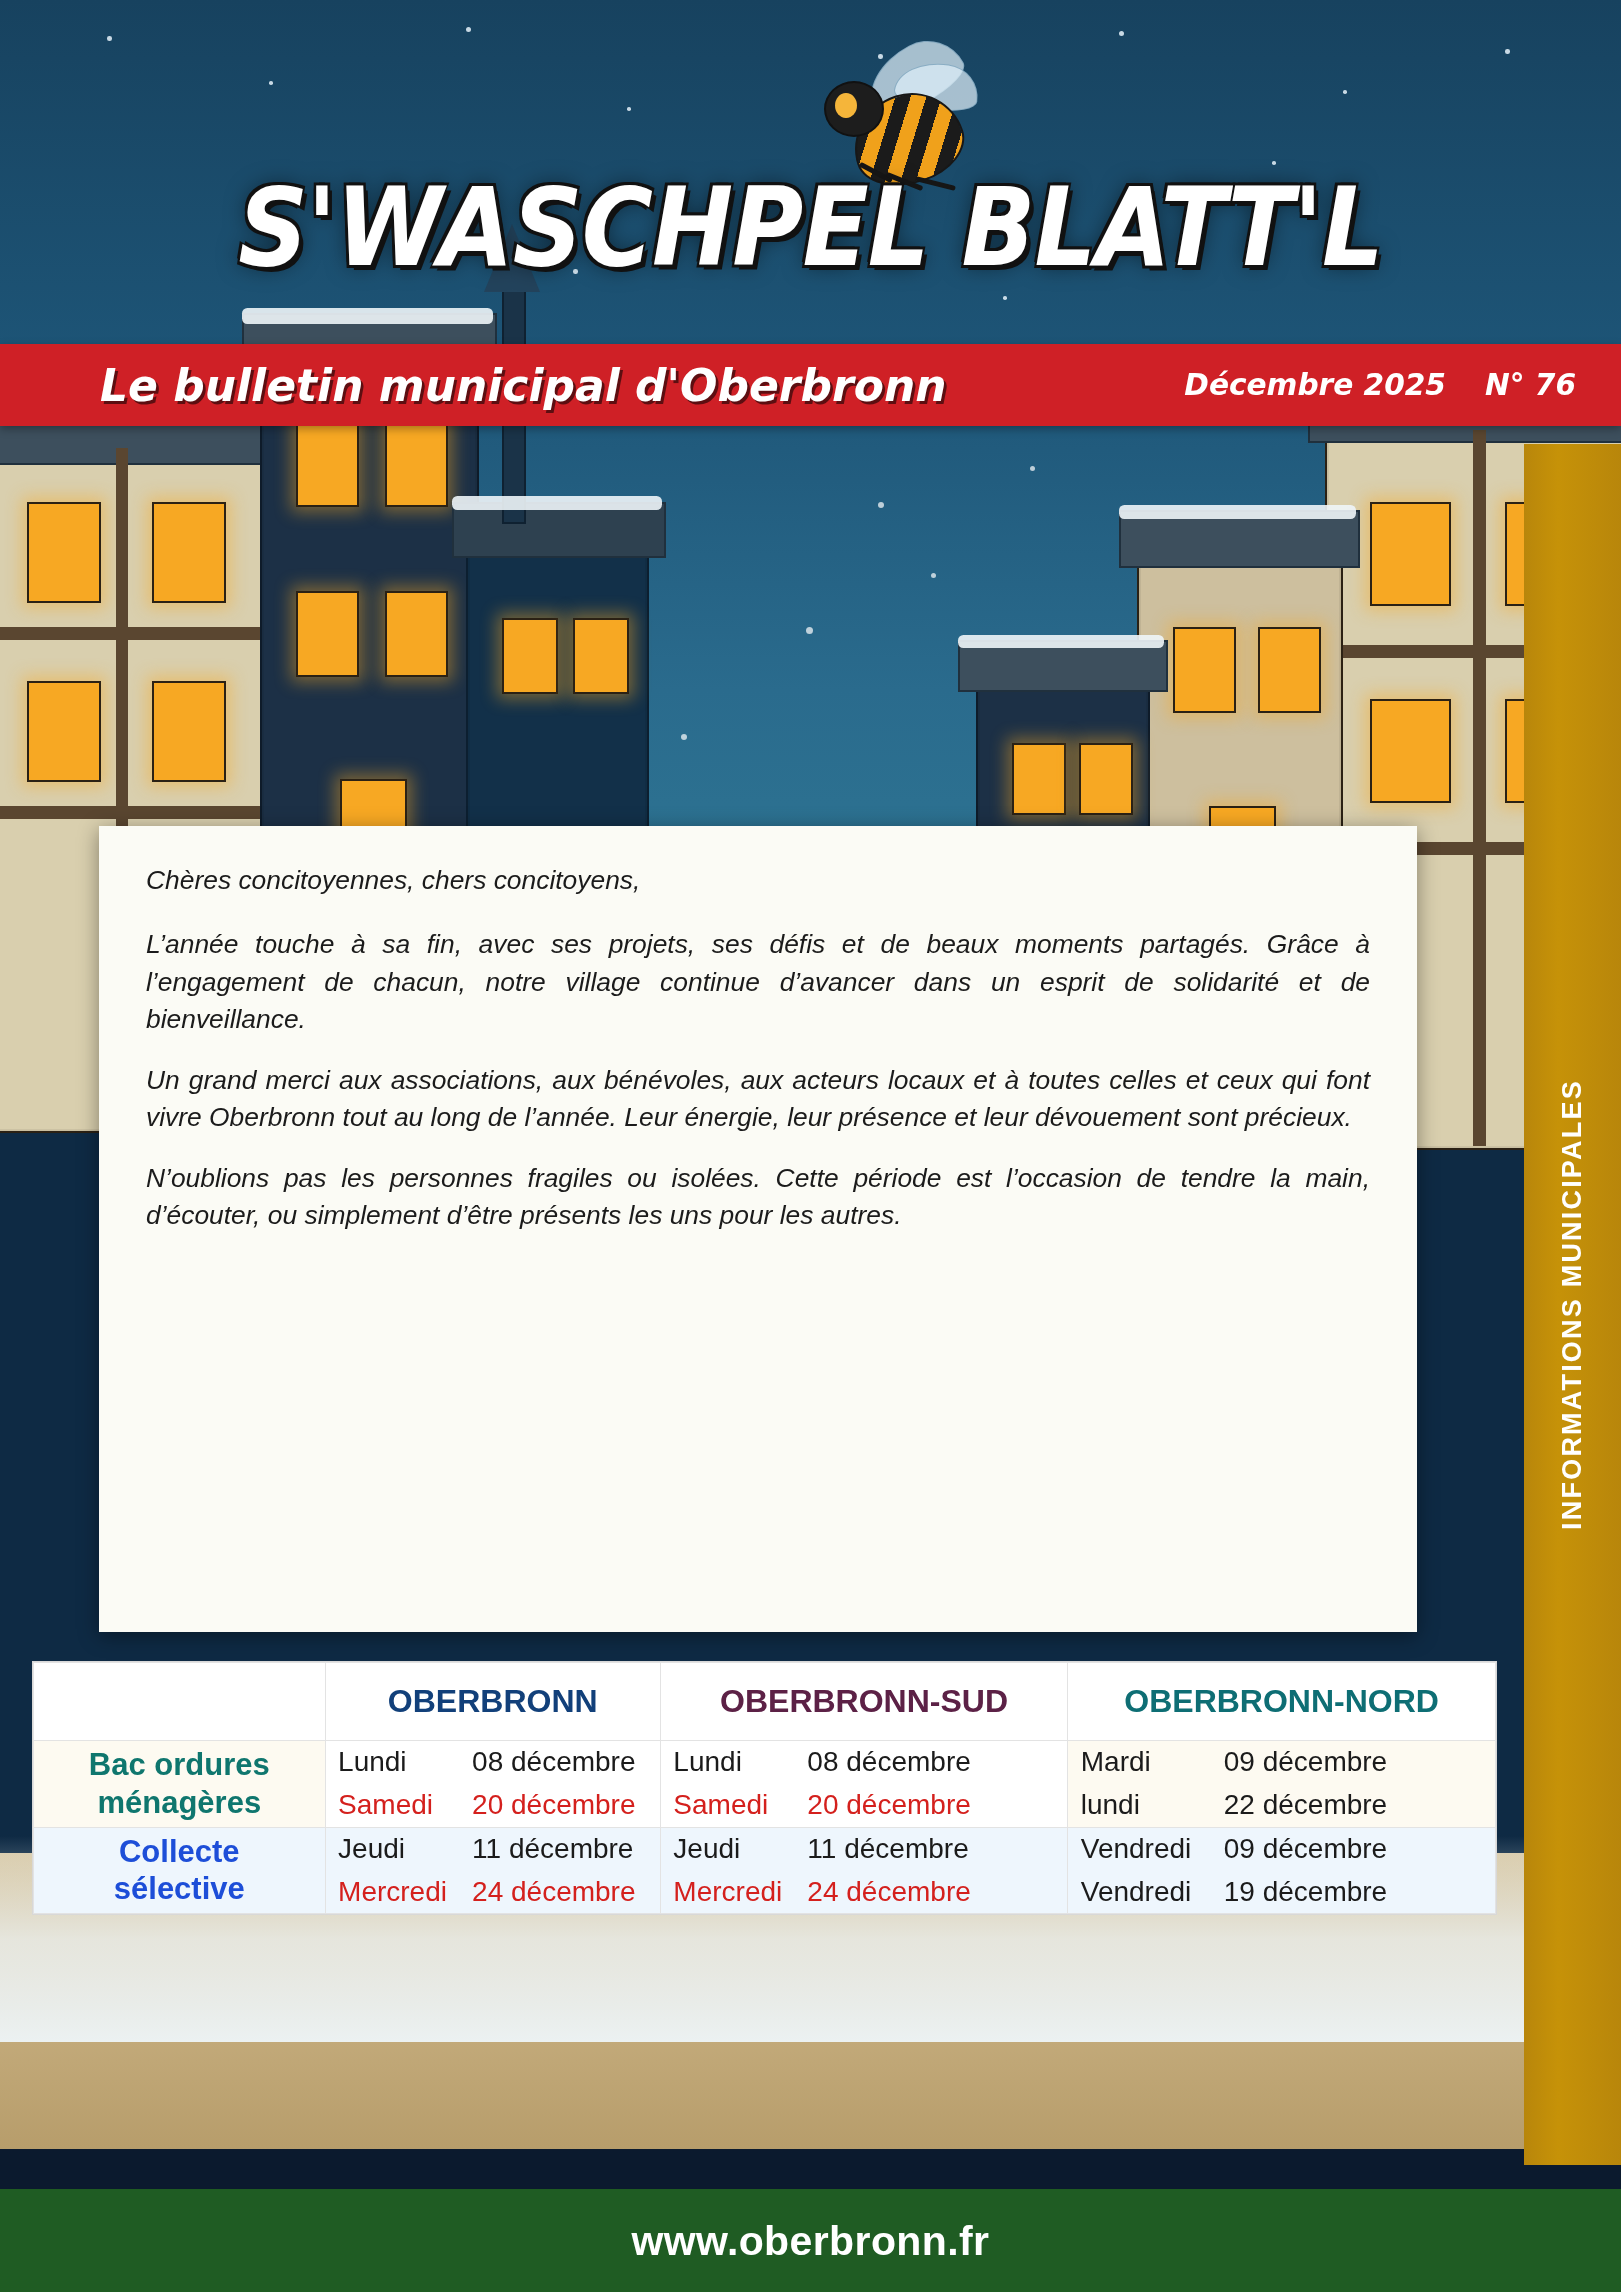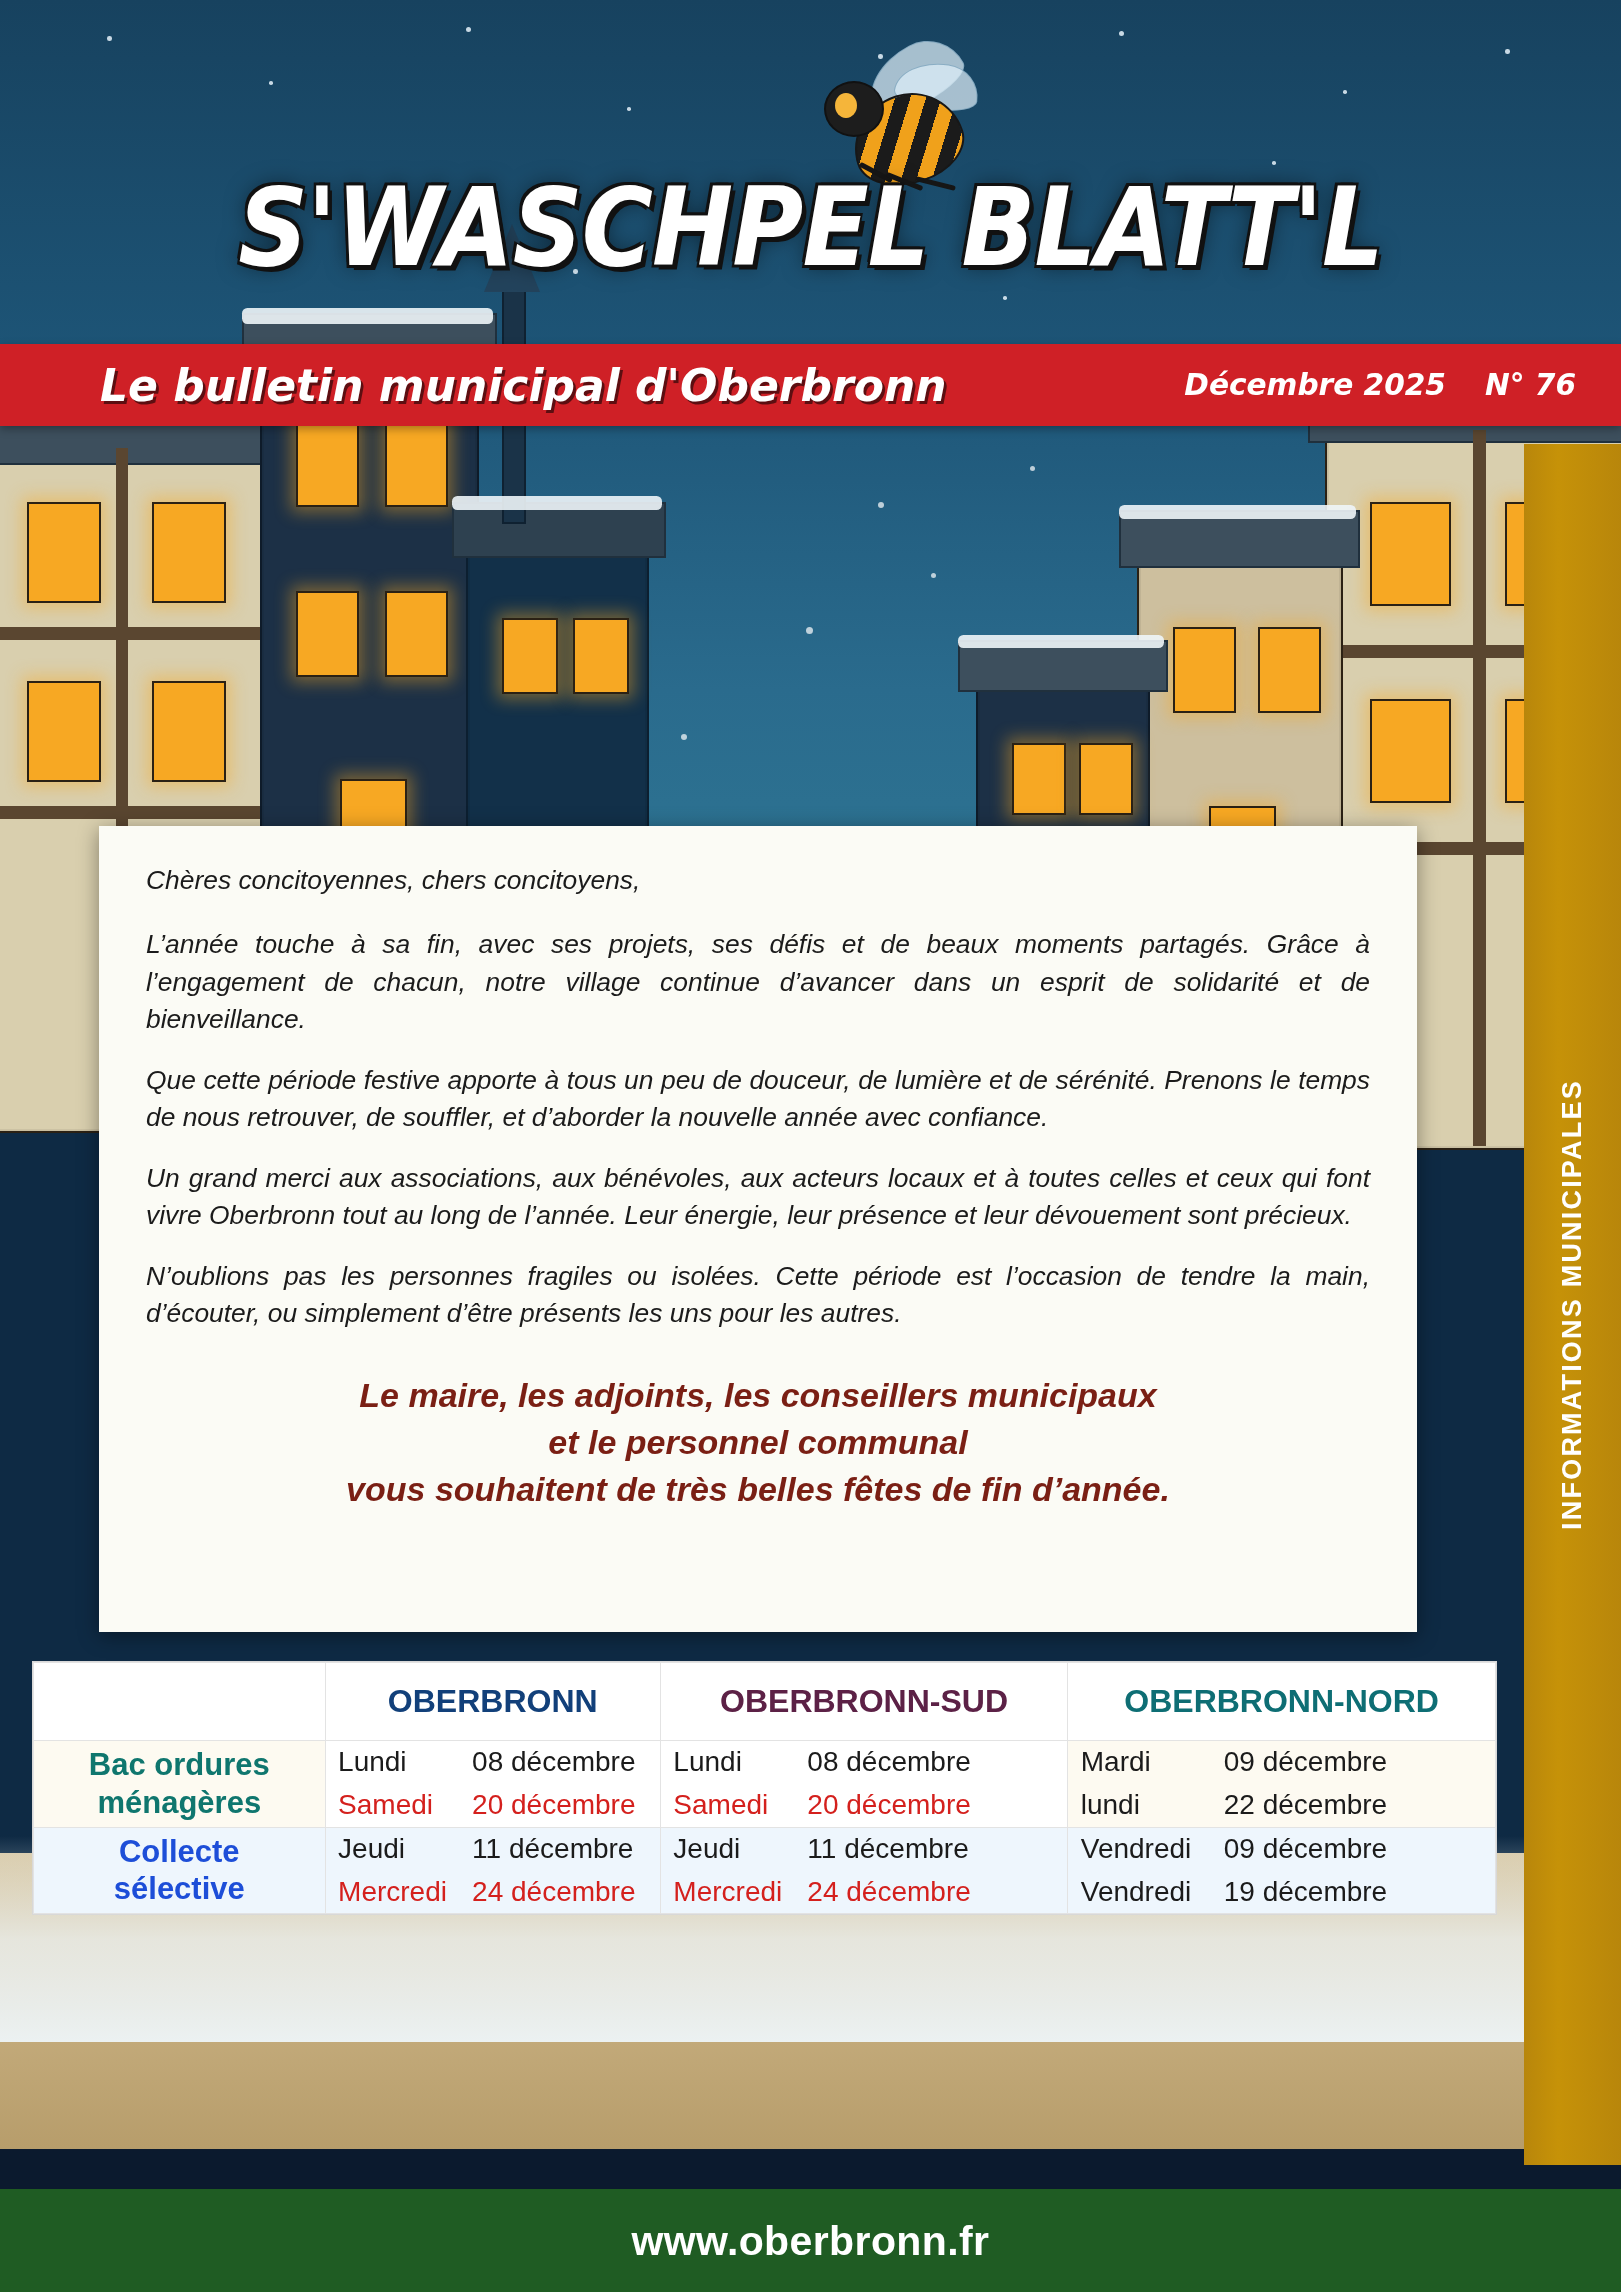--- a/index.html
+++ b/index.html
@@ -484,28 +484,22 @@
     </div>
   </div>
 
   <div class="side-tab">
     <div class="side-tab-label">INFORMATIONS MUNICIPALES</div>
   </div>
 
   <div class="edito">
     <p class="greet">Chères concitoyennes, chers concitoyens,</p>
     <p>L’année touche à sa fin, avec ses projets, ses défis et de beaux moments partagés. Grâce à l’engagement de chacun, notre village continue d’avancer dans un esprit de solidarité et de bienveillance.</p>
-    <p>Que cette période festive apporte à tous un peu de douceur, de lumière et de sérénité. Prenons le temps de nous retrouver, de souffler, et d’aborder la nouvelle année avec confiance.</p>
     <p>Un grand merci aux associations, aux bénévoles, aux acteurs locaux et à toutes celles et ceux qui font vivre Oberbronn tout au long de l’année. Leur énergie, leur présence et leur dévouement sont précieux.</p>
     <p>N’oublions pas les personnes fragiles ou isolées. Cette période est l’occasion de tendre la main, d’écouter, ou simplement d’être présents les uns pour les autres.</p>
-    <div class="closing">
-      <div>Le maire, les adjoints, les conseillers municipaux</div>
-      <div>et le personnel communal</div>
-      <div>vous souhaitent de très belles fêtes de fin d’année.</div>
-    </div>
   </div>
 
   <div class="collecte">
 
     <table class="ctab">
       <colgroup>
         <col class="col-label">
           <col class="col-a">
           <col class="col-b">
           <col class="col-c">

